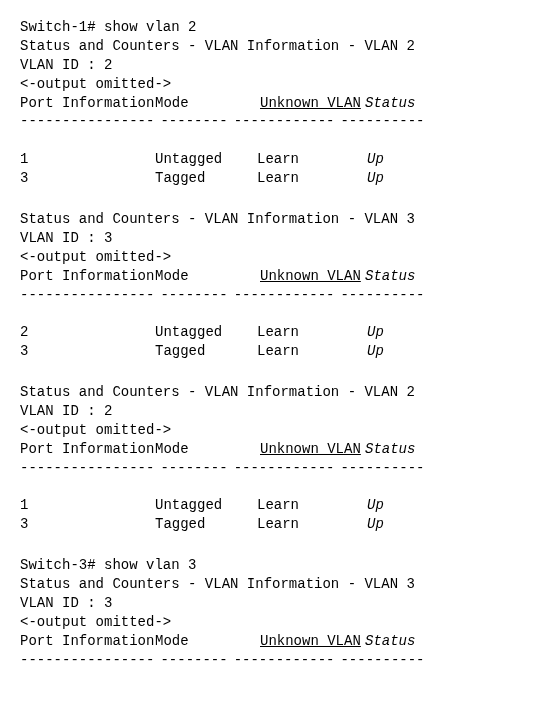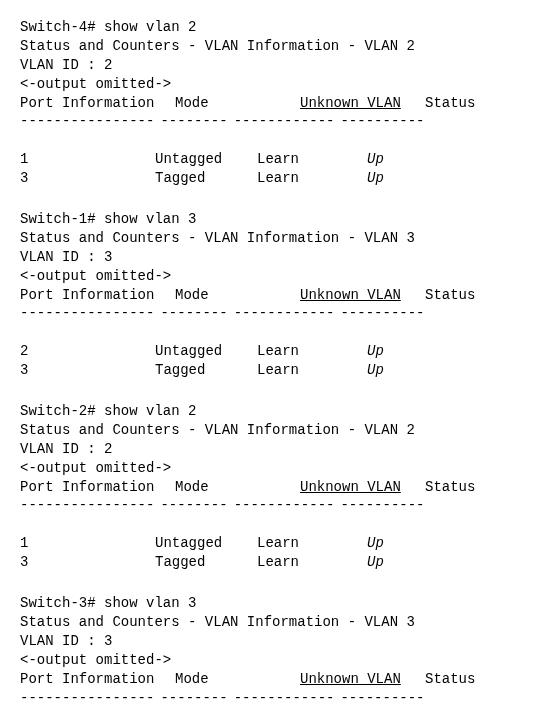--- a/index.html
+++ b/index.html
@@ -21,37 +21,36 @@
     }
     .row {
       display: flex;
     }
     .col-port { width: 135px; }
     .col-mode { width: 74px; }
     .col-uvlan { width: 110px; margin-left: 28px; }
     .col-status { width: 80px; font-style: italic; }
     .hdr {
       display: flex;
-      gap: 20px;
     }
     .hdr-port { width: 135px; }
     .hdr-mode { width: 105px; }
     .hdr-uvlan { width: 105px; text-decoration: underline; }
-    .hdr-status { width: 80px; }
+    .hdr-status { width: 80px; font-style: italic; }
     .dash-row {
       display: flex;
       gap: 6px;
     }
   </style>
 </head>
 <body>
 
 <div id="terminal-output">
     <div class="block">
-      <div class="line">Switch-4# show vlan 2</div>
+      <div class="line">Switch-1# show vlan 2</div>
       <div class="line">Status and Counters - VLAN Information - VLAN 2</div>
       <div class="line">VLAN ID : 2</div>
       <div class="line">&lt;-output omitted-&gt;</div>
       <div class="hdr">
         <span class="hdr-port">Port Information</span>
         <span class="hdr-mode">Mode</span>
         <span class="hdr-uvlan">Unknown VLAN</span>
         <span class="hdr-status">Status</span>
       </div>
       <div class="dash-row">
@@ -68,21 +67,20 @@
         <span class="col-status">Up</span>
       </div>
       <div class="row">
         <span class="col-port">3</span>
         <span class="col-mode">Tagged</span>
         <span class="col-uvlan">Learn</span>
         <span class="col-status">Up</span>
       </div>
     </div>
     <div class="block">
-      <div class="line">Switch-1# show vlan 3</div>
       <div class="line">Status and Counters - VLAN Information - VLAN 3</div>
       <div class="line">VLAN ID : 3</div>
       <div class="line">&lt;-output omitted-&gt;</div>
       <div class="hdr">
         <span class="hdr-port">Port Information</span>
         <span class="hdr-mode">Mode</span>
         <span class="hdr-uvlan">Unknown VLAN</span>
         <span class="hdr-status">Status</span>
       </div>
       <div class="dash-row">
@@ -99,21 +97,20 @@
         <span class="col-status">Up</span>
       </div>
       <div class="row">
         <span class="col-port">3</span>
         <span class="col-mode">Tagged</span>
         <span class="col-uvlan">Learn</span>
         <span class="col-status">Up</span>
       </div>
     </div>
     <div class="block">
-      <div class="line">Switch-2# show vlan 2</div>
       <div class="line">Status and Counters - VLAN Information - VLAN 2</div>
       <div class="line">VLAN ID : 2</div>
       <div class="line">&lt;-output omitted-&gt;</div>
       <div class="hdr">
         <span class="hdr-port">Port Information</span>
         <span class="hdr-mode">Mode</span>
         <span class="hdr-uvlan">Unknown VLAN</span>
         <span class="hdr-status">Status</span>
       </div>
       <div class="dash-row">

